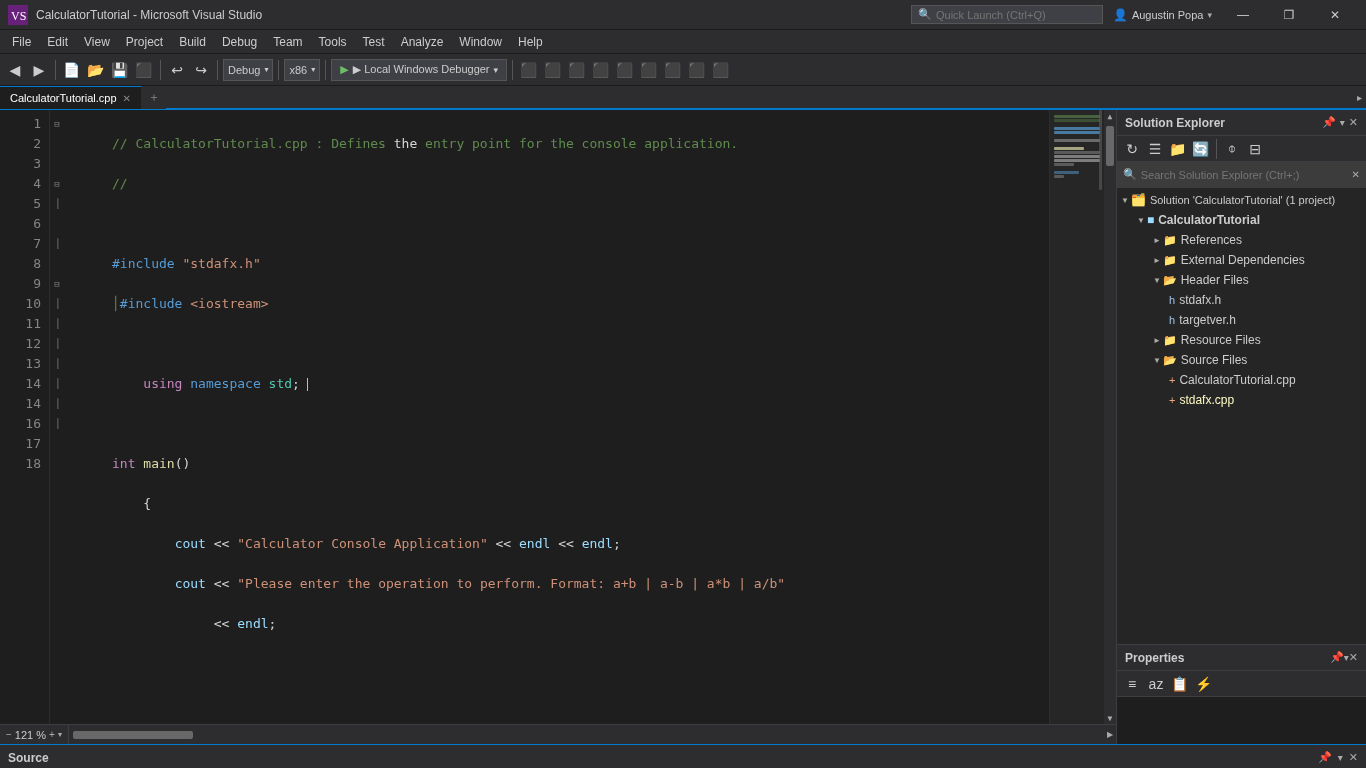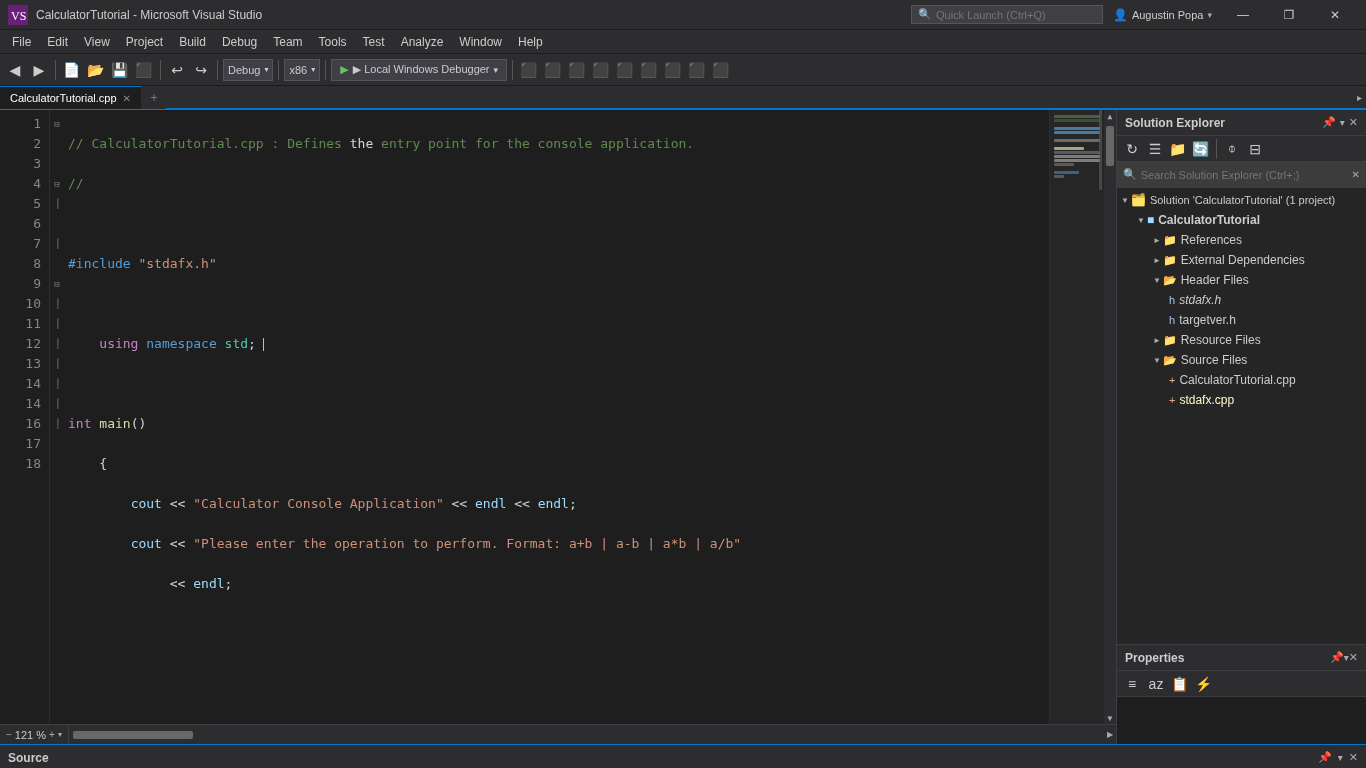--- a/index.html
+++ b/index.html
@@ -73,21 +73,21 @@
     #code-content {
       flex: 1;
       background: #1e1e1e;
       color: #d4d4d4;
       line-height: 20px;
       padding: 4px 0 4px 8px;
       overflow-x: auto;
       white-space: pre;
     }
     .line-num { display: block; height: 20px; }
-    .code-line { display: block; height: 20px; }
+    .code-line { display: block; height: 20px; margin-left: 44px; }
     .kw { color: #569cd6; }
     .kw2 { color: #c586c0; }
     .str { color: #ce9178; }
     .inc { color: #9cdcfe; }
     .comment { color: #608b4e; }
     .op { color: #d4d4d4; }
     .fn { color: #dcdcaa; }
     .ns { color: #4ec9b0; }
 
     
@@ -265,20 +265,21 @@
           <span style="display:block;height:20px;padding-left:2px;">│</span>
           <span style="display:block;height:20px;"></span>
           <span style="display:block;height:20px;"></span>
         </div>
 
         <div id="code-content" style="flex:1;background:#1e1e1e;color:#d4d4d4;line-height:20px;padding:4px 0 4px 4px;overflow-x:auto;white-space:pre;font-family:Consolas,monospace;font-size:13px;">
 <span class="code-line"><span class="comment">// CalculatorTutorial.cpp : Defines <span style="color:#d4d4d4;">the</span> entry point for the console application.</span></span>
 <span class="code-line"><span class="comment">//</span></span>
 <span class="code-line"> </span>
 <span class="code-line"><span class="kw">#include</span> <span class="str">"stdafx.h"</span></span>
+<span class="code-line"><span style="color:#608b4e;">│</span><span class="kw">#include</span> <span class="str">&lt;iostream&gt;</span></span>
 <span class="code-line"> </span>
 <span class="code-line">    <span class="kw2">using</span> <span class="kw">namespace</span> <span class="ns">std</span>;<span style="color:#d4d4d4;font-size:11px;margin-left:4px;">│</span></span>
 <span class="code-line"> </span>
 <span class="code-line"><span class="kw2">int</span> <span class="fn">main</span><span class="op">()</span></span>
 <span class="code-line">    <span class="op">{</span></span>
 <span class="code-line">        <span class="inc">cout</span> <span class="op">&lt;&lt;</span> <span class="str">"Calculator Console Application"</span> <span class="op">&lt;&lt;</span> <span class="inc">endl</span> <span class="op">&lt;&lt;</span> <span class="inc">endl</span><span class="op">;</span></span>
 <span class="code-line">        <span class="inc">cout</span> <span class="op">&lt;&lt;</span> <span class="str">"Please enter the operation to perform. Format: a+b | a-b | a*b | a/b"</span></span>
 <span class="code-line">             <span class="op">&lt;&lt;</span> <span class="inc">endl</span><span class="op">;</span></span>
 <span class="code-line"> </span>
 
@@ -387,21 +388,21 @@
         </div>
 
         <div class="tree-item indent-3">
           <span style="font-size:8px;color:#aaa;margin-right:2px;">▼</span>
           <span style="margin-right:4px;font-size:11px;">📂</span>
           <span style="color:#ccc;font-size:12px;">Header Files</span>
         </div>
 
         <div class="tree-item indent-4">
           <span style="margin-right:4px;font-size:11px;color:#a0c4e8;">h</span>
-          <span style="color:#ccc;font-size:12px;font-style:italic;">stdafx.h</span>
+          <span style="color:#ccc;font-size:12px;">stdafx.h</span>
         </div>
 
         <div class="tree-item indent-4">
           <span style="margin-right:4px;font-size:11px;color:#a0c4e8;">h</span>
           <span style="color:#ccc;font-size:12px;">targetver.h</span>
         </div>
 
         <div class="tree-item indent-3">
           <span style="font-size:8px;color:#aaa;margin-right:2px;">►</span>
           <span style="margin-right:4px;font-size:11px;">📁</span>

